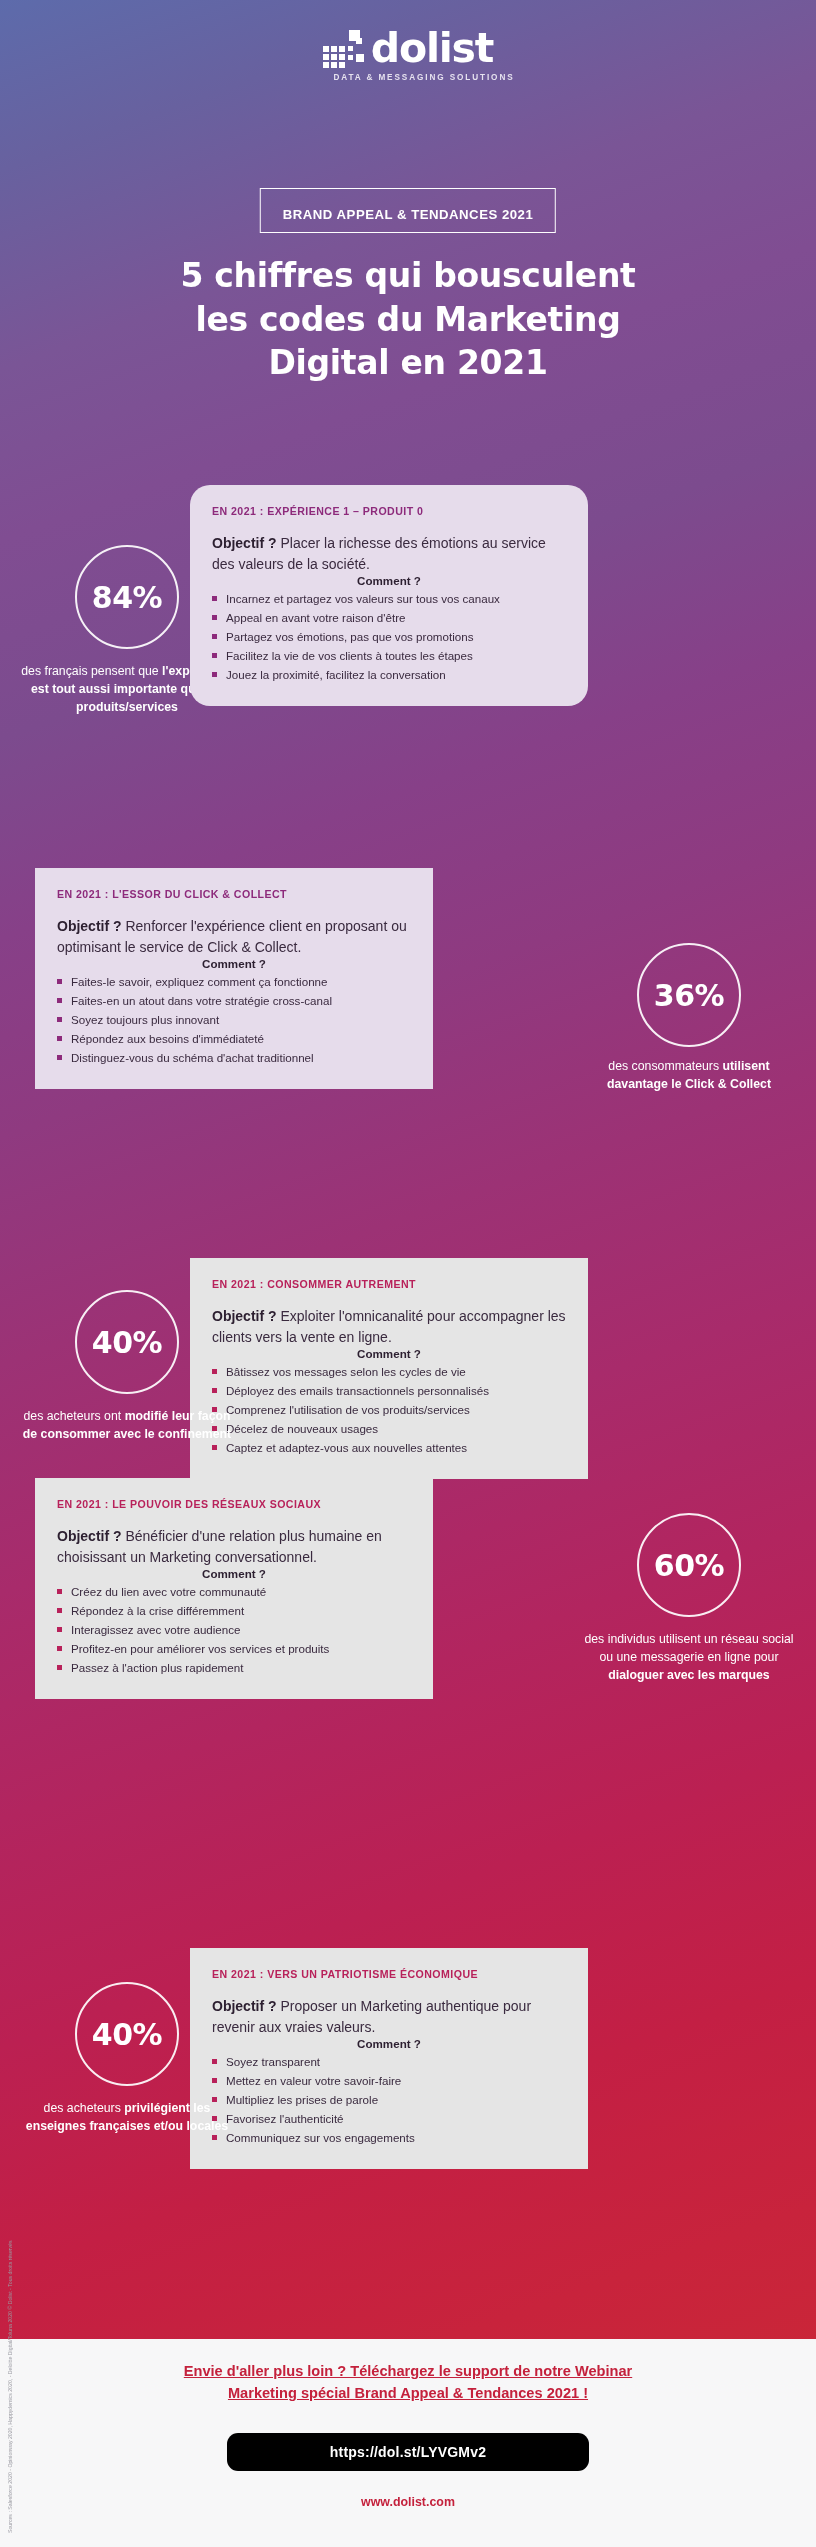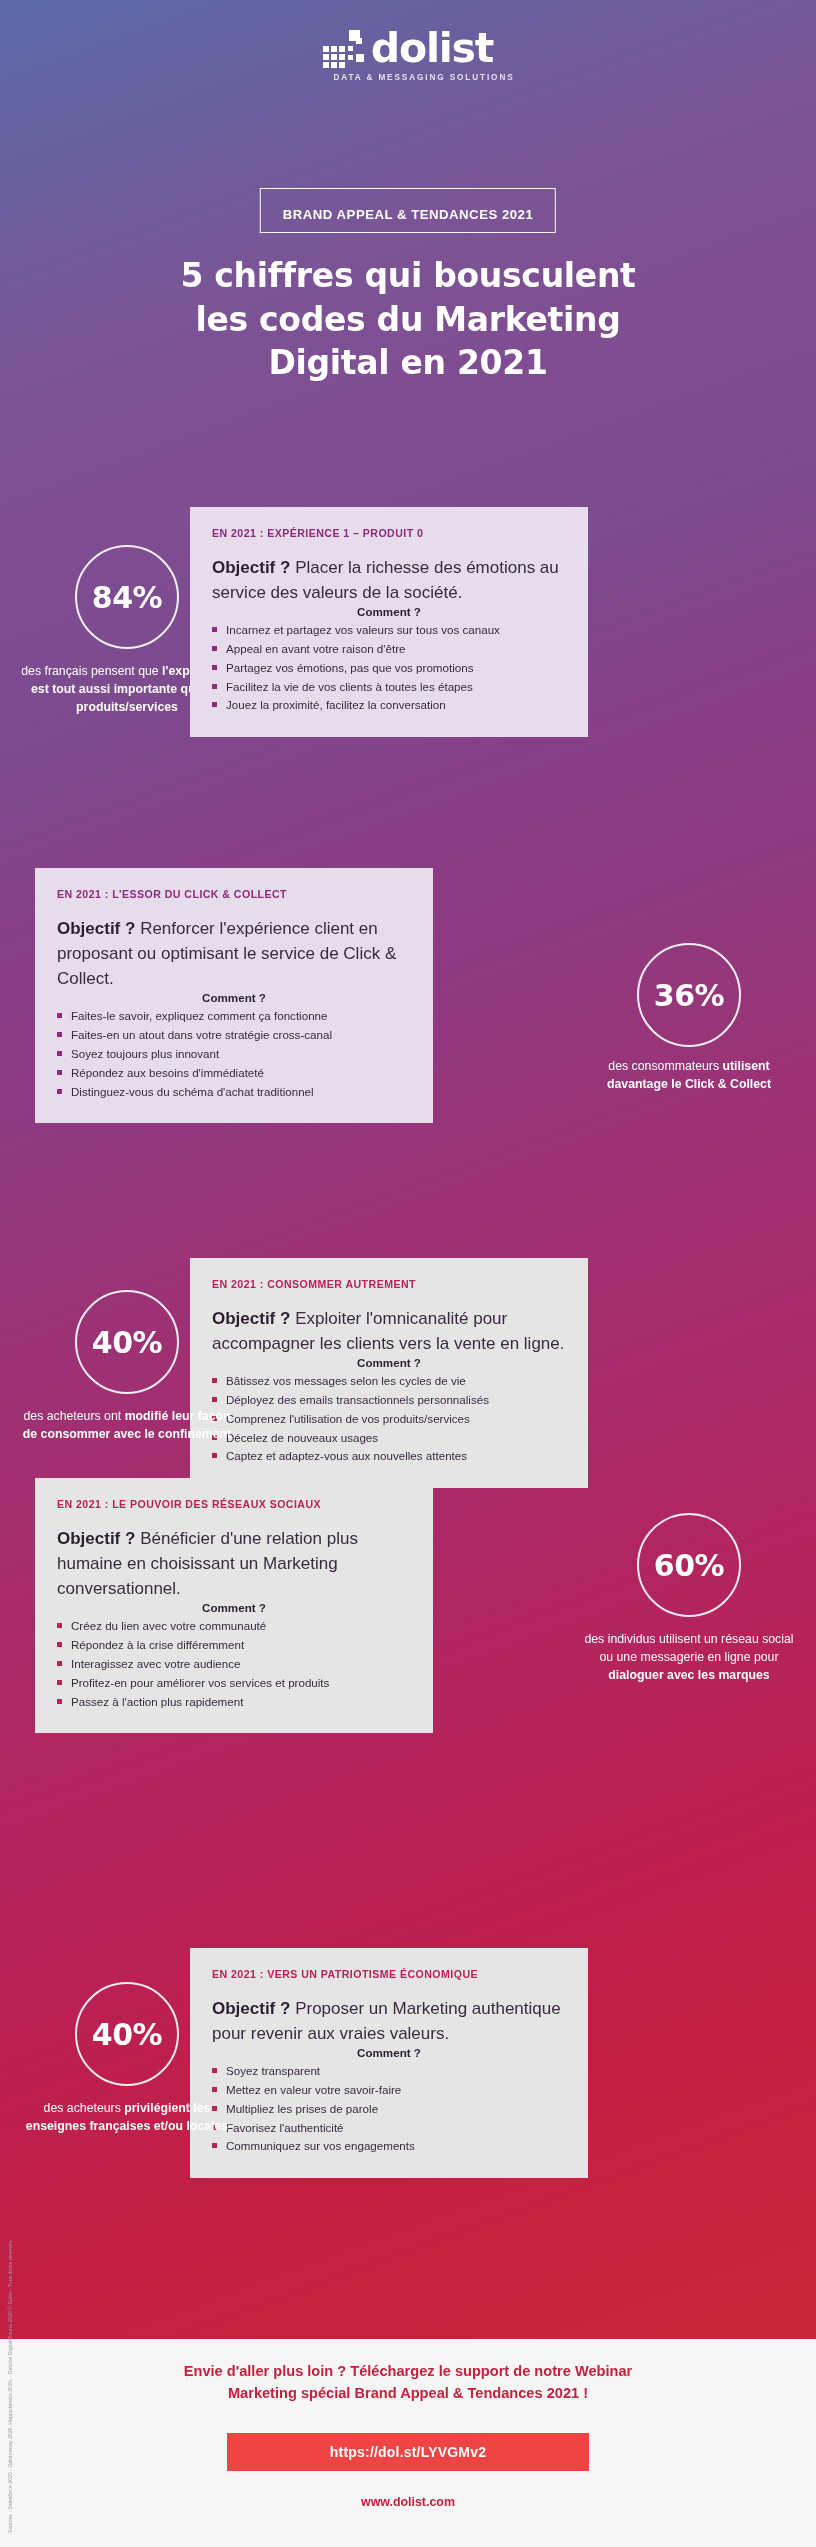--- a/index.html
+++ b/index.html
@@ -87,45 +87,46 @@
   .panel {
     position:absolute; width:398px; padding:20px 22px 22px;
     background:#e6dceb; color:#3a2a3f;
   }
   .panel.pink { background:#e5e5e5; }
   .panel-title {
     font-size:10.6px; font-weight:700; letter-spacing:.45px;
     color:#8d2a7b; margin-bottom:16px; text-transform:uppercase;
   }
   .panel.pink .panel-title { color:#b8215a; }
-  .panel p { font-size:17px; line-height:1.48; }
+  .panel p { font-size:14px; line-height:1.48; }
   .panel p b { font-weight:700; color:#2c1f30; }
   .sub { font-size:11.6px; font-weight:700; color:#2c1f30;text-align:center; }
   ul { list-style:none; margin-top:3px; }
   li {
     font-size:11.6px; line-height:1.62; padding-left:14px; position:relative;
   }
   li:before {
     content:""; position:absolute; left:0; top:6px;
     width:5px; height:5px; background:#8d2a7b;
   }
   .panel.pink li:before { background:#b8215a; }
 
   
   .foot-head {
     position:absolute; left:60px; right:60px; top:2361px;
     text-align:center; color:#c4213c; font-weight:700;
-    font-size:14.6px; line-height:1.5;
+    font-size:14.6px; line-height:1.5;text-decoration:underline;
   }
   .cta {
     position:absolute; left:50%; transform:translateX(-50%); top:2433px;
-    width:362px; height:38px; background:#ef4444; color:#fff;
+    width:362px; height:38px; background:#000000; color:#fff;
     display:flex; align-items:center; justify-content:center;
     font-weight:700; font-size:14px; letter-spacing:.2px;
     text-decoration:none;
+    border-radius:11px;
   }
   .site {
     position:absolute; left:0; right:0; top:2495px; text-align:center;
     color:#c4213c; font-weight:700; font-size:12.4px;
   }
   .sources {
     position:absolute; left:14px; bottom:14px;
     transform-origin:left bottom; transform:rotate(-90deg);
     font-size:5.2px; color:#9a9aa2; line-height:1.55;
     white-space:nowrap; width:180px;
@@ -170,21 +171,21 @@
   </div>
 
   <div class="stat" style="left:-3px; top:545px;">
     <div class="circle">
       <span>84%</span>
     </div>
     <div class="stat-cap">
       <span>des français pensent que </span><b>l'expérience est tout aussi importante que les produits/services</b>
     </div>
   </div>
-  <div class="panel" style="left:190px; top:507px;">
+  <div class="panel" style="left:190px; top:485px;border-radius:20px;">
     <div class="panel-title">EN 2021 : EXPÉRIENCE 1 – PRODUIT 0</div>
     <p><b>Objectif ?</b><span> Placer la richesse des émotions au service des valeurs de la société.</span></p>
     <div class="sub">Comment ?</div>
     <ul>
       <li>Incarnez et partagez vos valeurs sur tous vos canaux</li>
       <li>Appeal en avant votre raison d'être</li>
       <li>Partagez vos émotions, pas que vos promotions</li>
       <li>Facilitez la vie de vos clients à toutes les étapes</li>
       <li>Jouez la proximité, facilitez la conversation</li>
     </ul>

